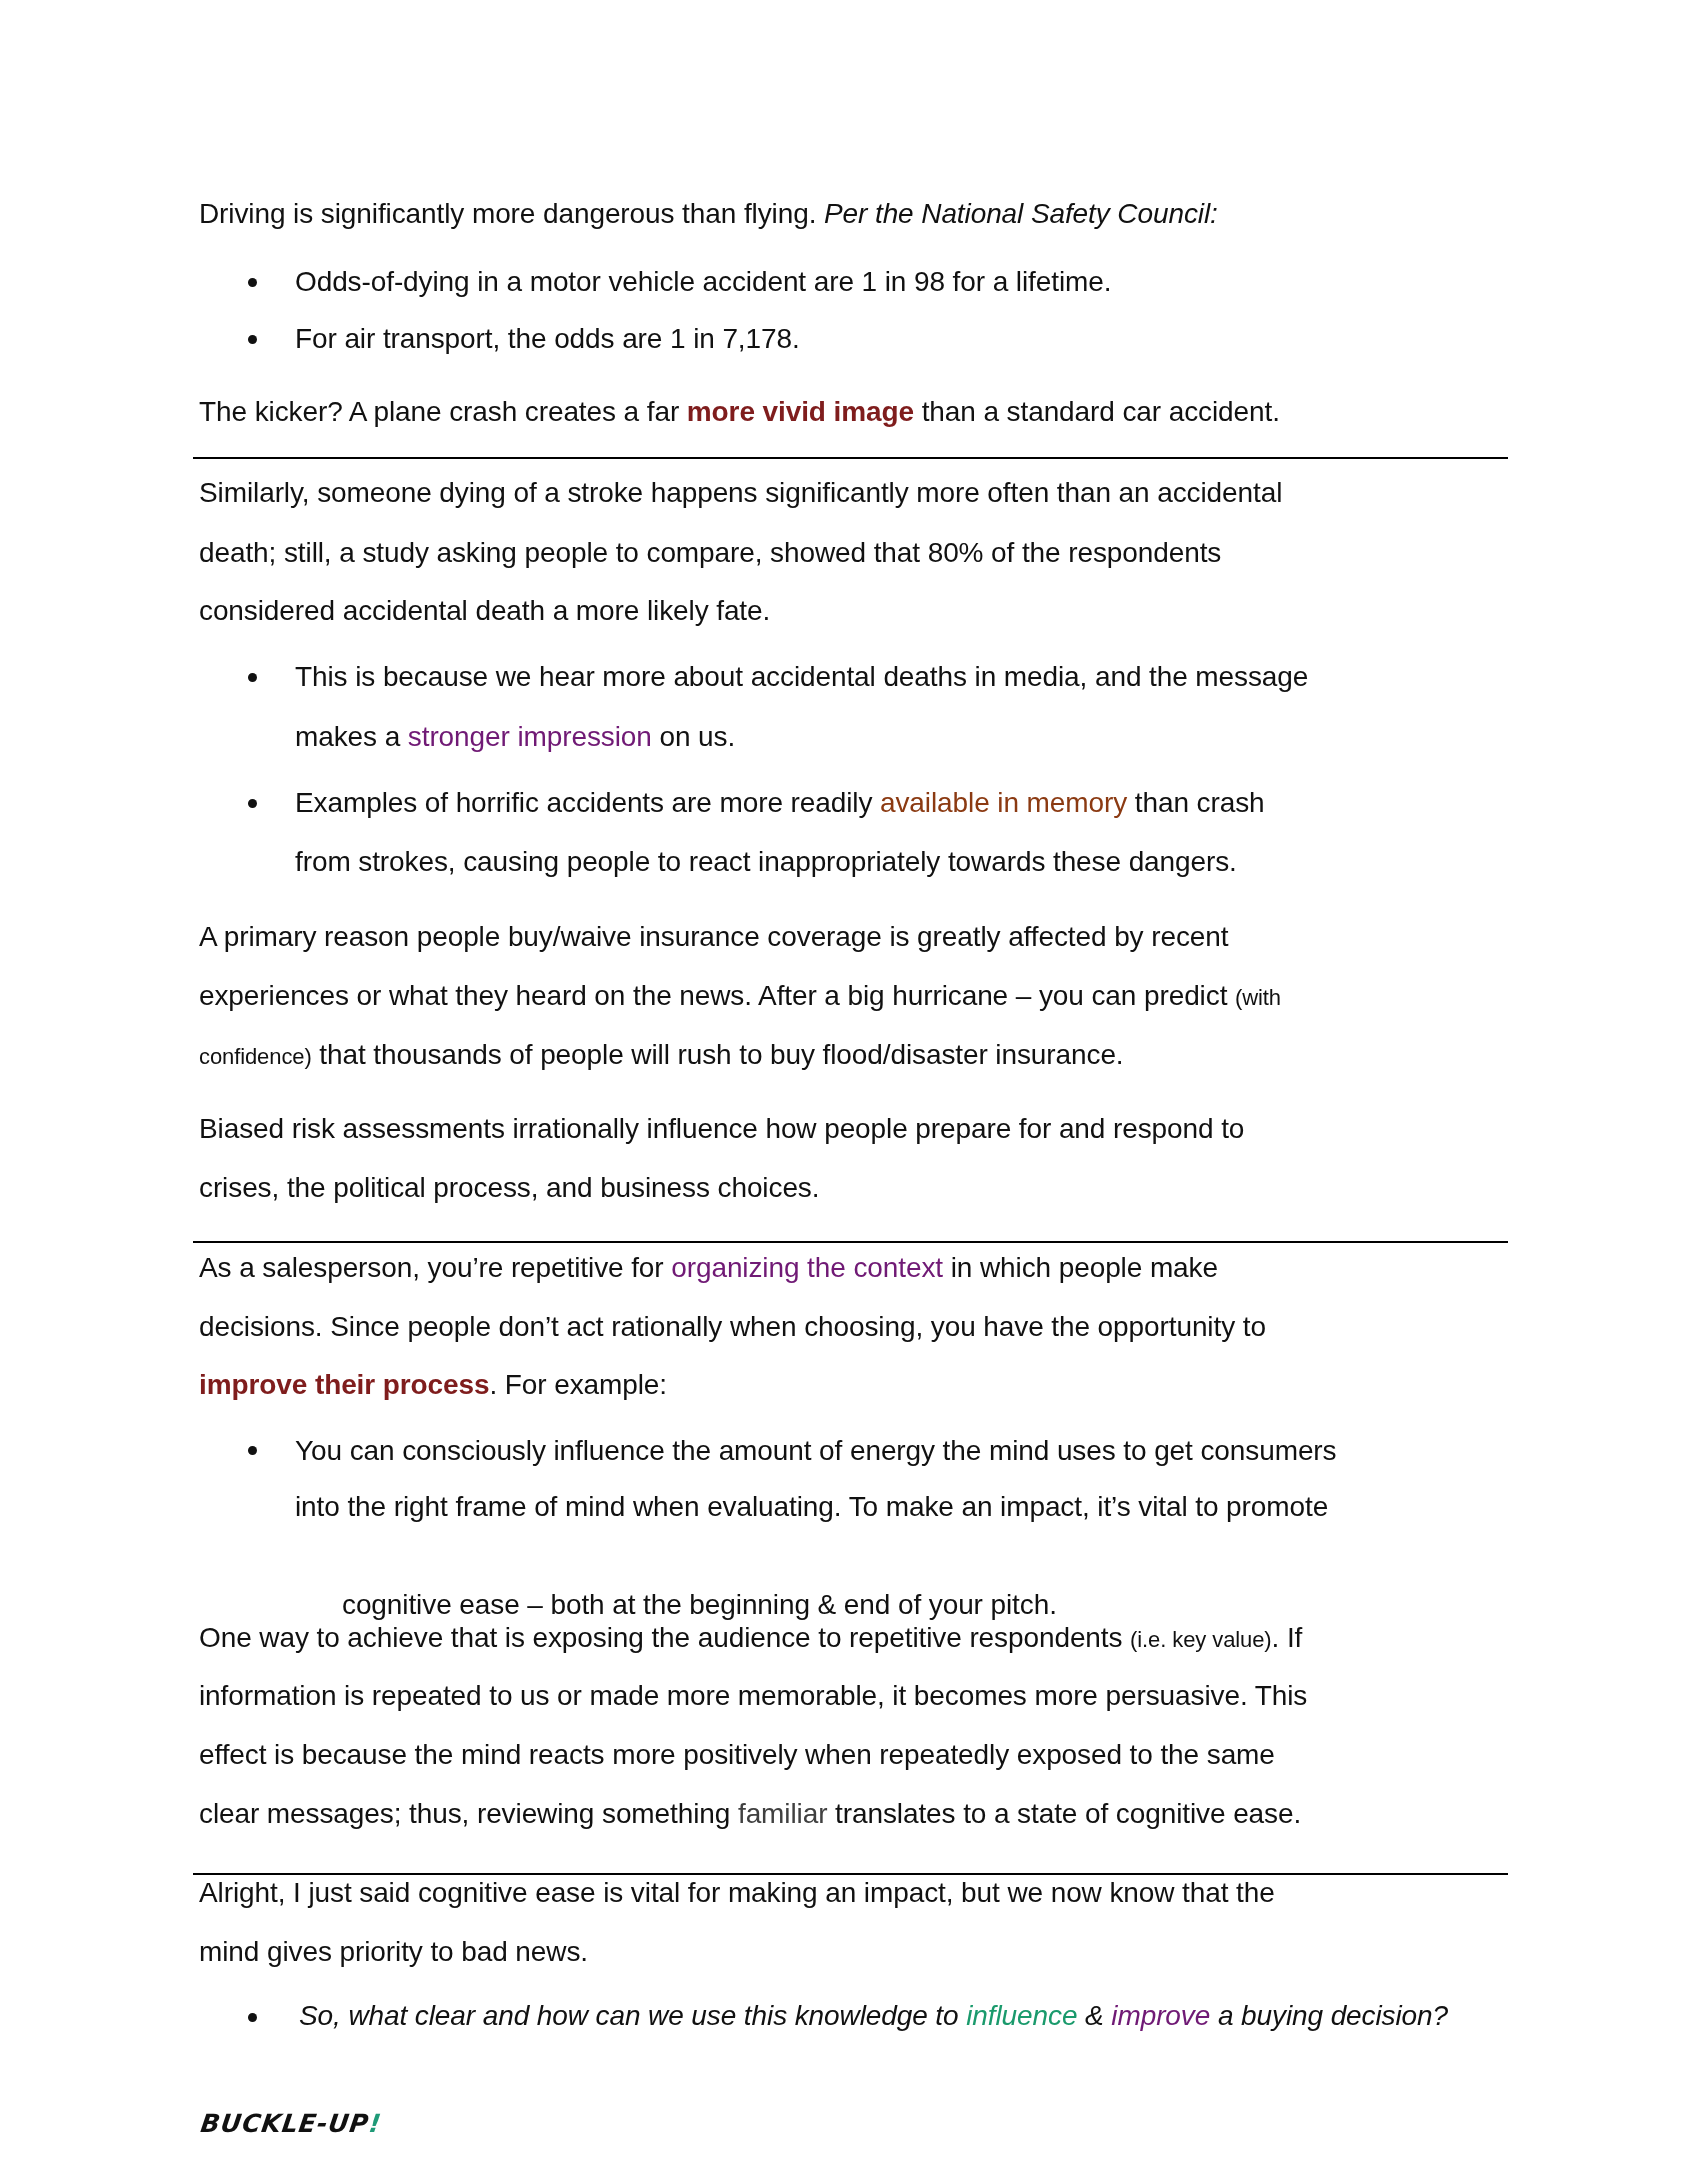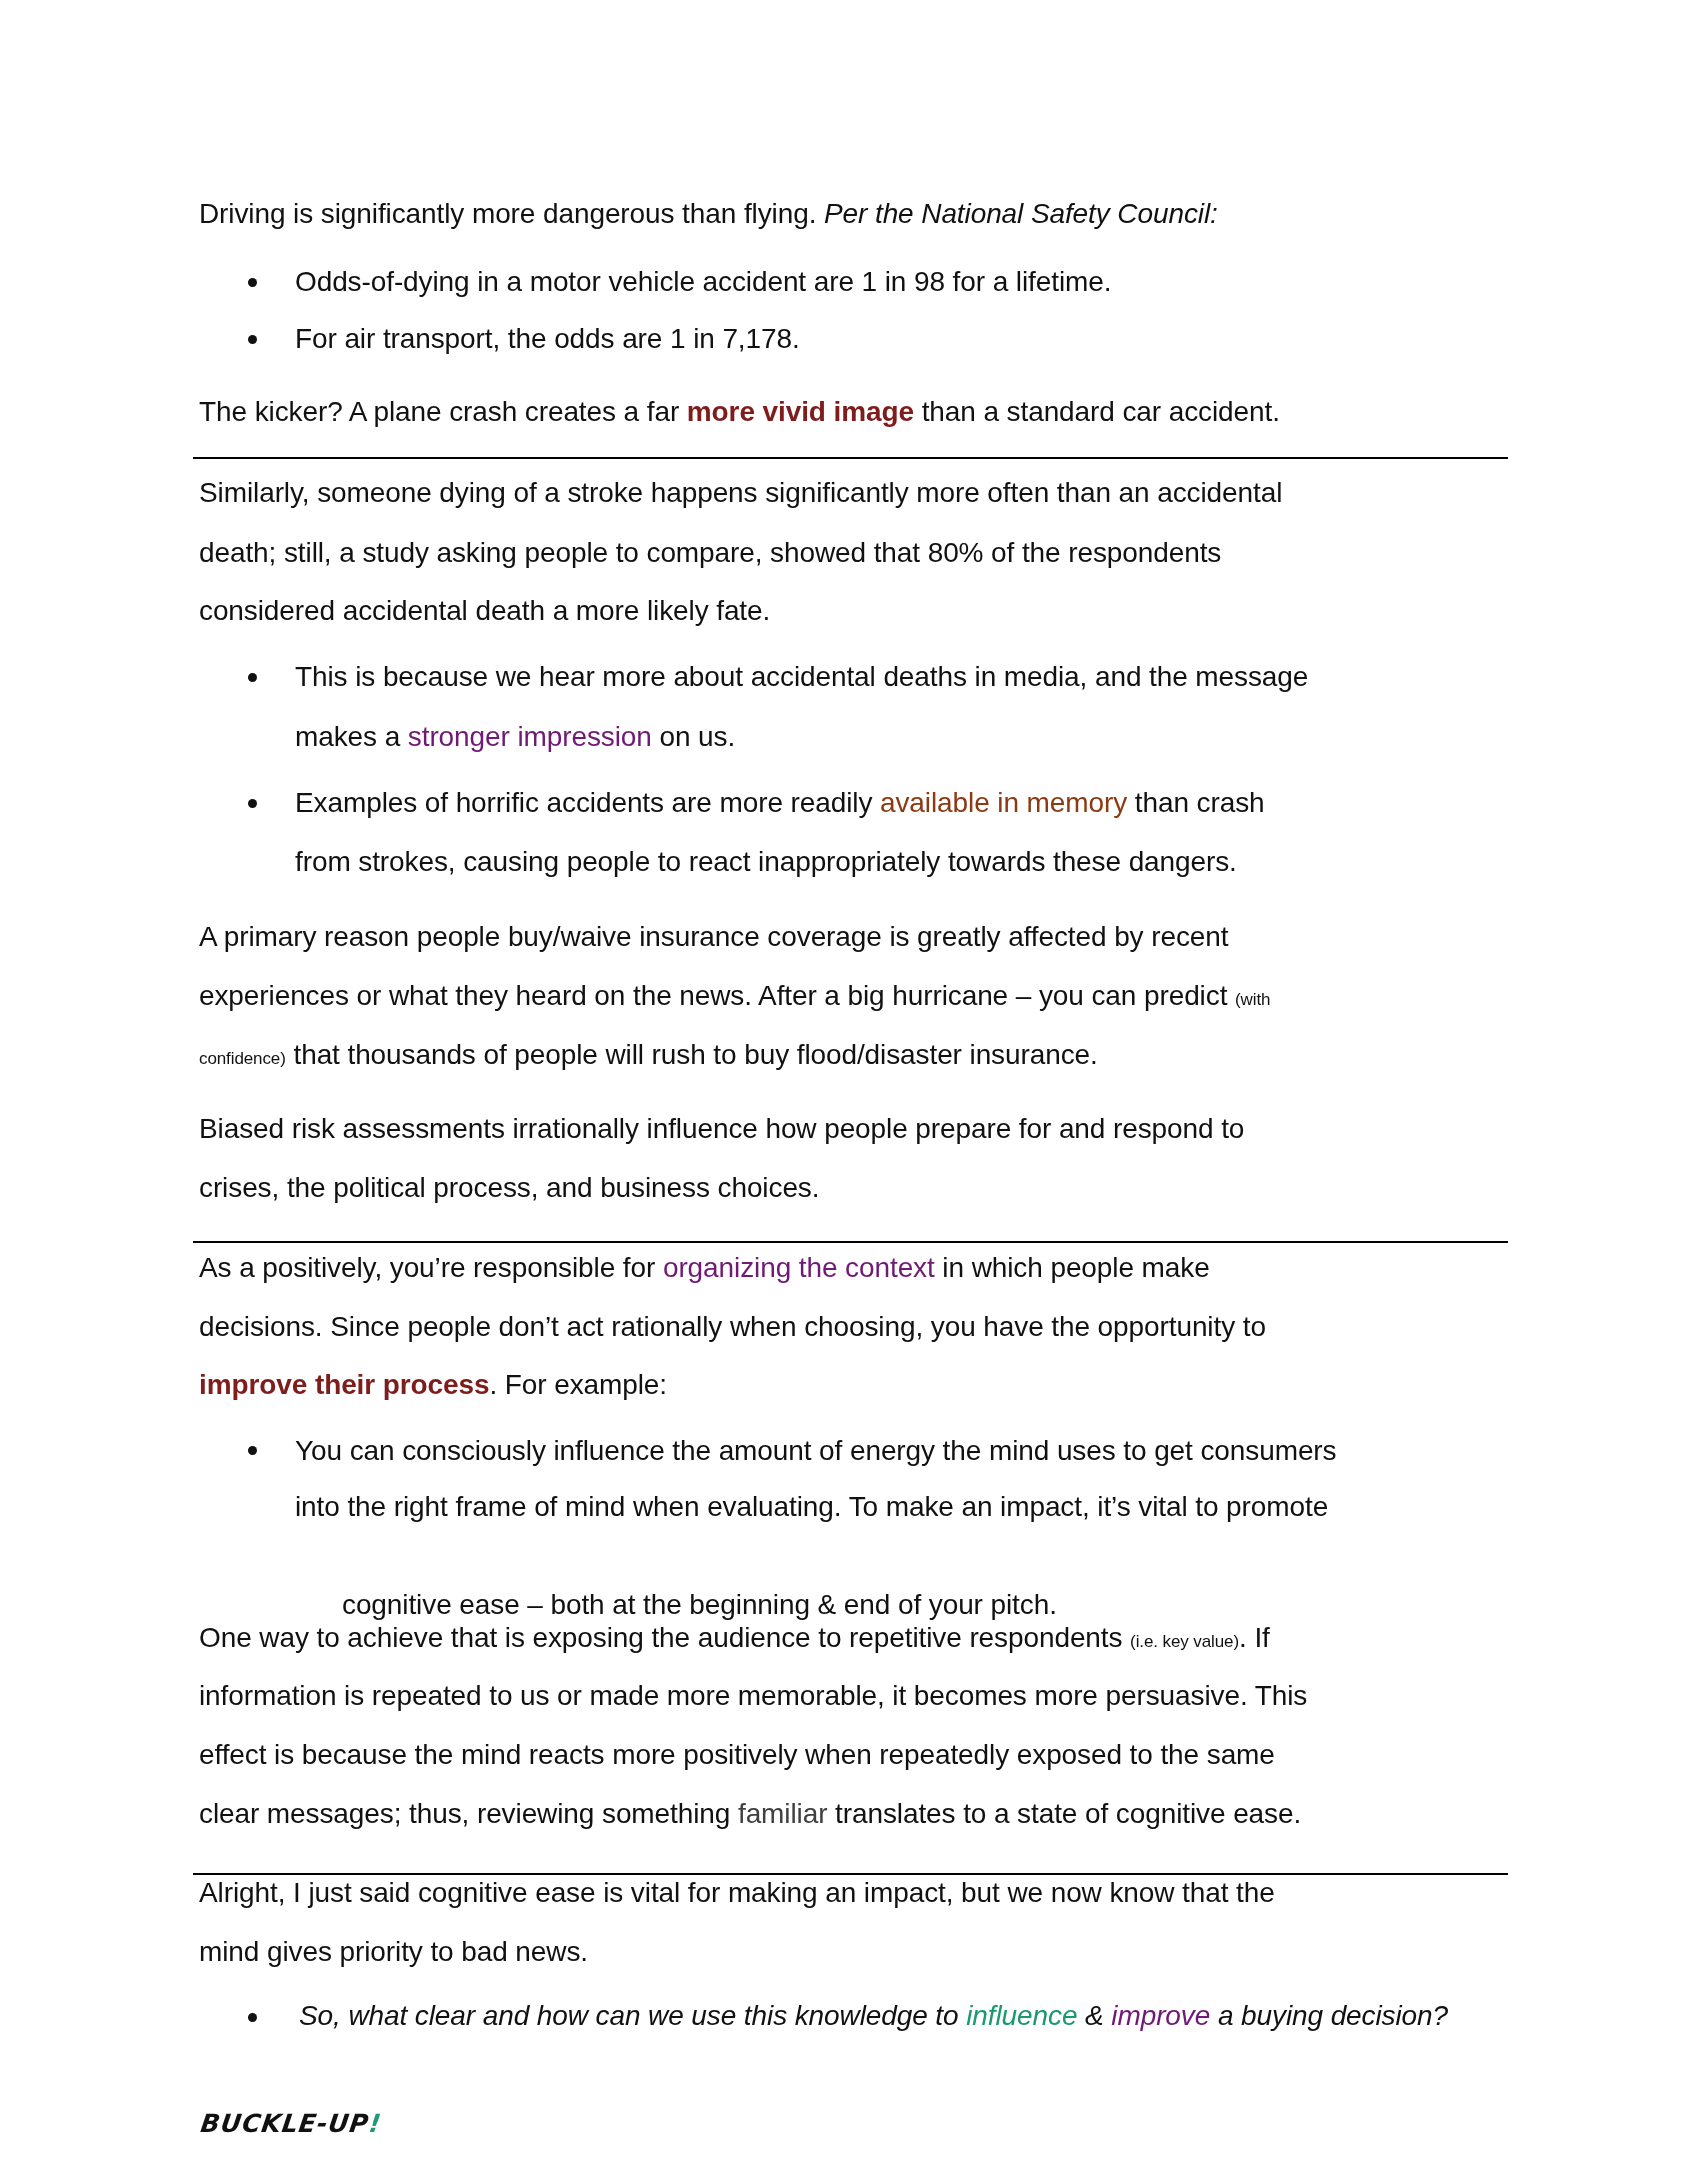--- a/index.html
+++ b/index.html
@@ -5,21 +5,21 @@
   html, body { margin: 0; padding: 0; background: #ffffff; }
   body { width: 1683px; height: 2178px; position: relative; overflow: hidden;
          font-family: "Liberation Sans", "DejaVu Sans", sans-serif; color: #111111; }
   .line { position: absolute; left: 199px; white-space: nowrap; font-size: 28px;
           line-height: 36px; letter-spacing: -0.1px; }
   .line.ind { left: 295px; }
   .bullet { position: absolute; left: 248px; width: 9px; height: 9px; border-radius: 50%;
             background: #111111; }
   .rule { position: absolute; left: 193px; width: 1315px; height: 2px; background: #000000; }
   .it { font-style: italic; }
-  .small { font-size: 17px; }
+  .small { font-size: 22px; }
   .c-slate { color: #7f1d1d; font-weight: bold; }
   .c-green { color: #701a75; }
   .c-brown { color: #8b3a12; }
   .c-purple { color: #404040; }
   .c-teal { color: #1a9a6c; }
   .c-rust { color: #701a75; }
   .logo { position: absolute; left: 201px; top: 2109px; font-family: "DejaVu Sans", sans-serif;
           font-weight: bold; font-style: italic; font-size: 25px; letter-spacing: 1px;
           color: #111111; transform: skewX(-8deg); }
   .logo .bang { color: #1f9a78; }
@@ -66,21 +66,21 @@
 <div class="line" style="top:1037px;">
   <span class="small">confidence)</span><span> that thousands of people will rush to buy flood/disaster insurance.</span>
 </div>
 
 <div class="line" style="top:1111px;">Biased risk assessments irrationally influence how people prepare for and respond to</div>
 <div class="line" style="top:1170px;">crises, the political process, and business choices.</div>
 
 <div class="rule" style="top:1241px;"></div>
 
 <div class="line" style="top:1250px;">
-  <span>As a positively, you’re responsible for </span><span class="c-green">organizing the context</span><span> in which people make</span>
+  <span>As a salesperson, you’re repetitive for </span><span class="c-green">organizing the context</span><span> in which people make</span>
 </div>
 <div class="line" style="top:1309px;">decisions. Since people don’t act rationally when choosing, you have the opportunity to</div>
 <div class="line" style="top:1367px;">
   <span class="c-slate">improve their process</span><span>. For example:</span>
 </div>
 
 <span class="bullet" style="top:1446px;"></span>
 <div class="line ind" style="top:1433px;">You can consciously influence the amount of energy the mind uses to get consumers</div>
 <div class="line ind" style="top:1489px;">into the right frame of mind when evaluating. To make an impact, it’s vital to promote</div>
 <div class="line ind" style="top:1587px;margin-left:47px;">cognitive ease – both at the beginning &amp; end of your pitch.</div>

